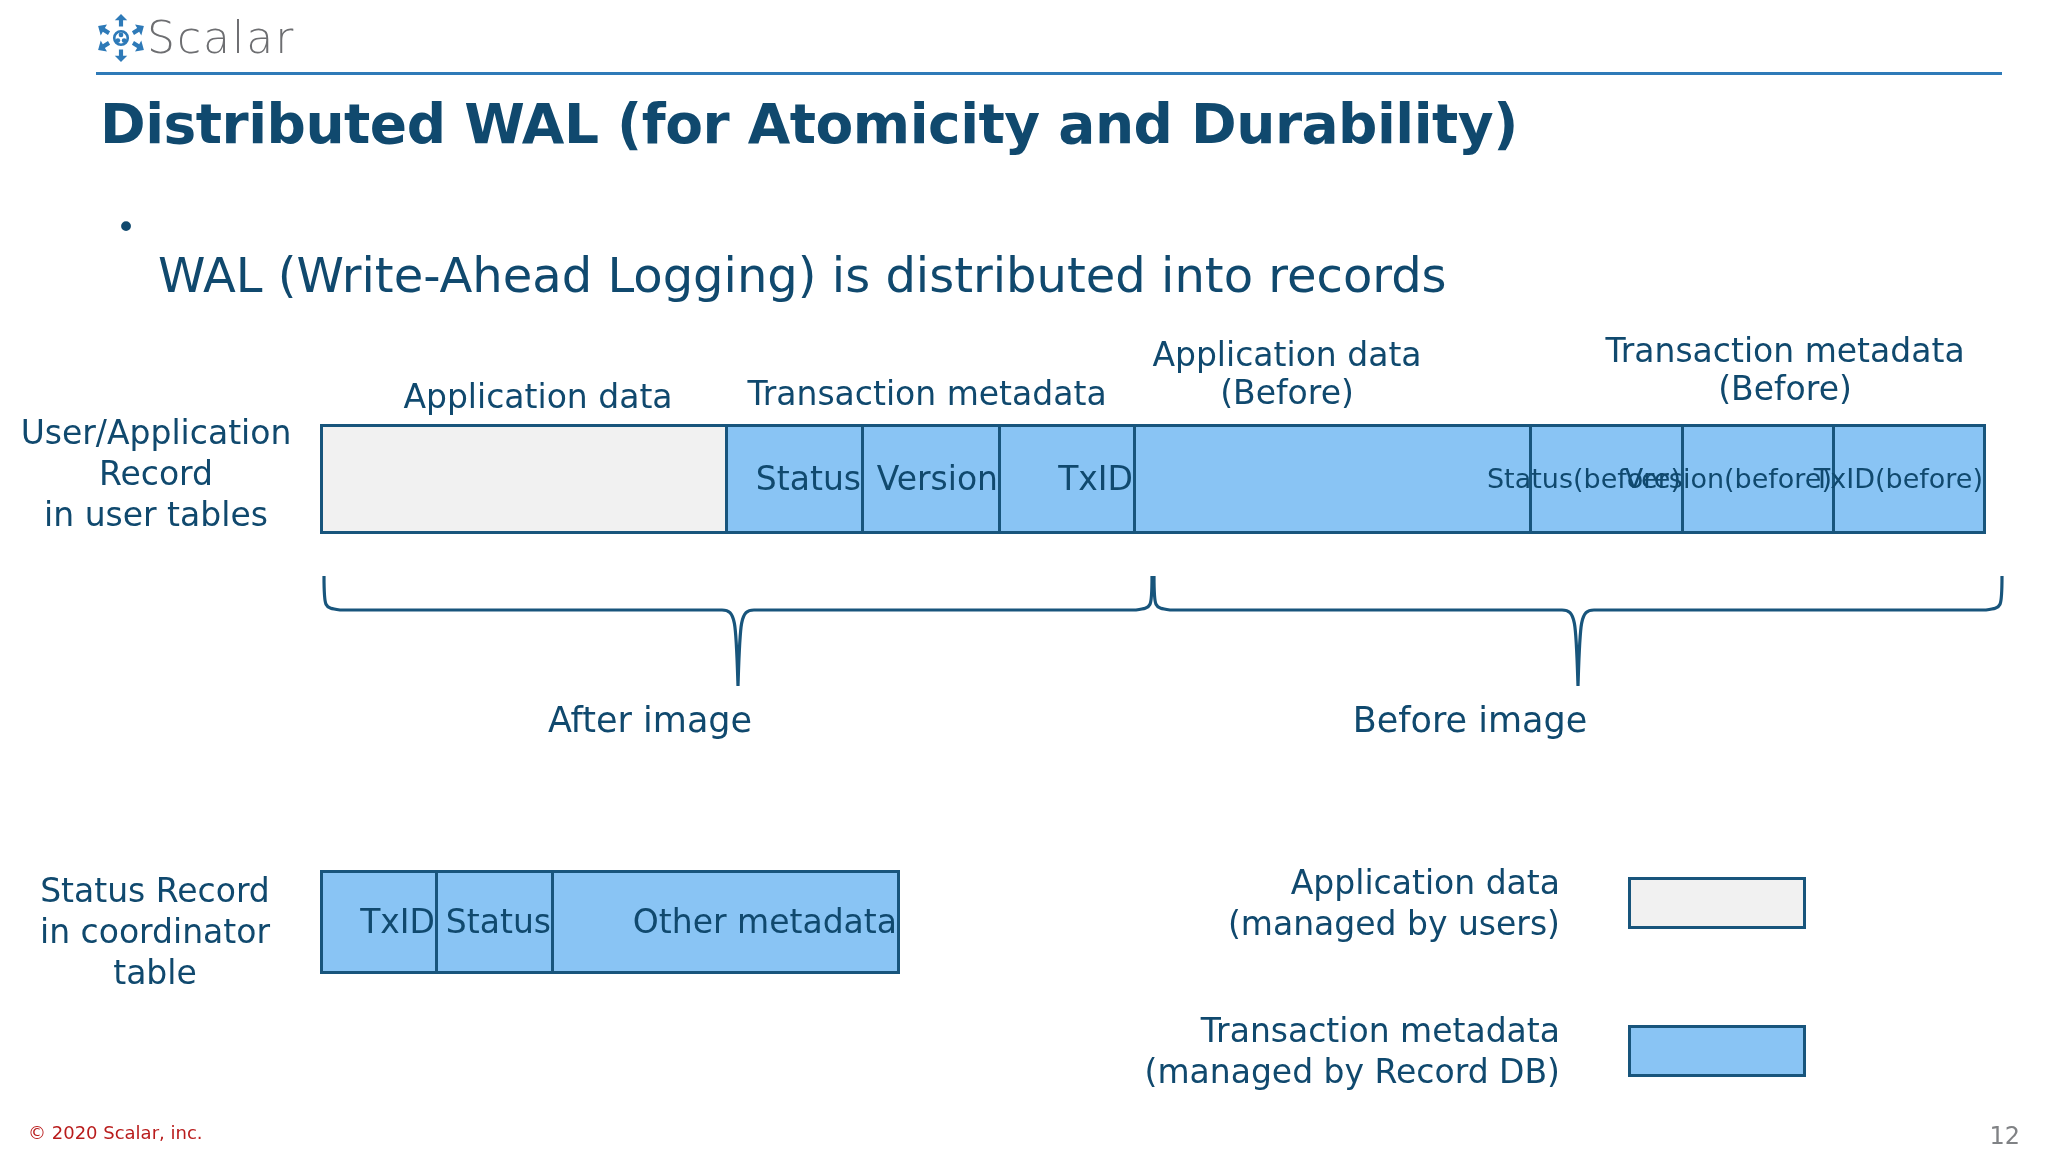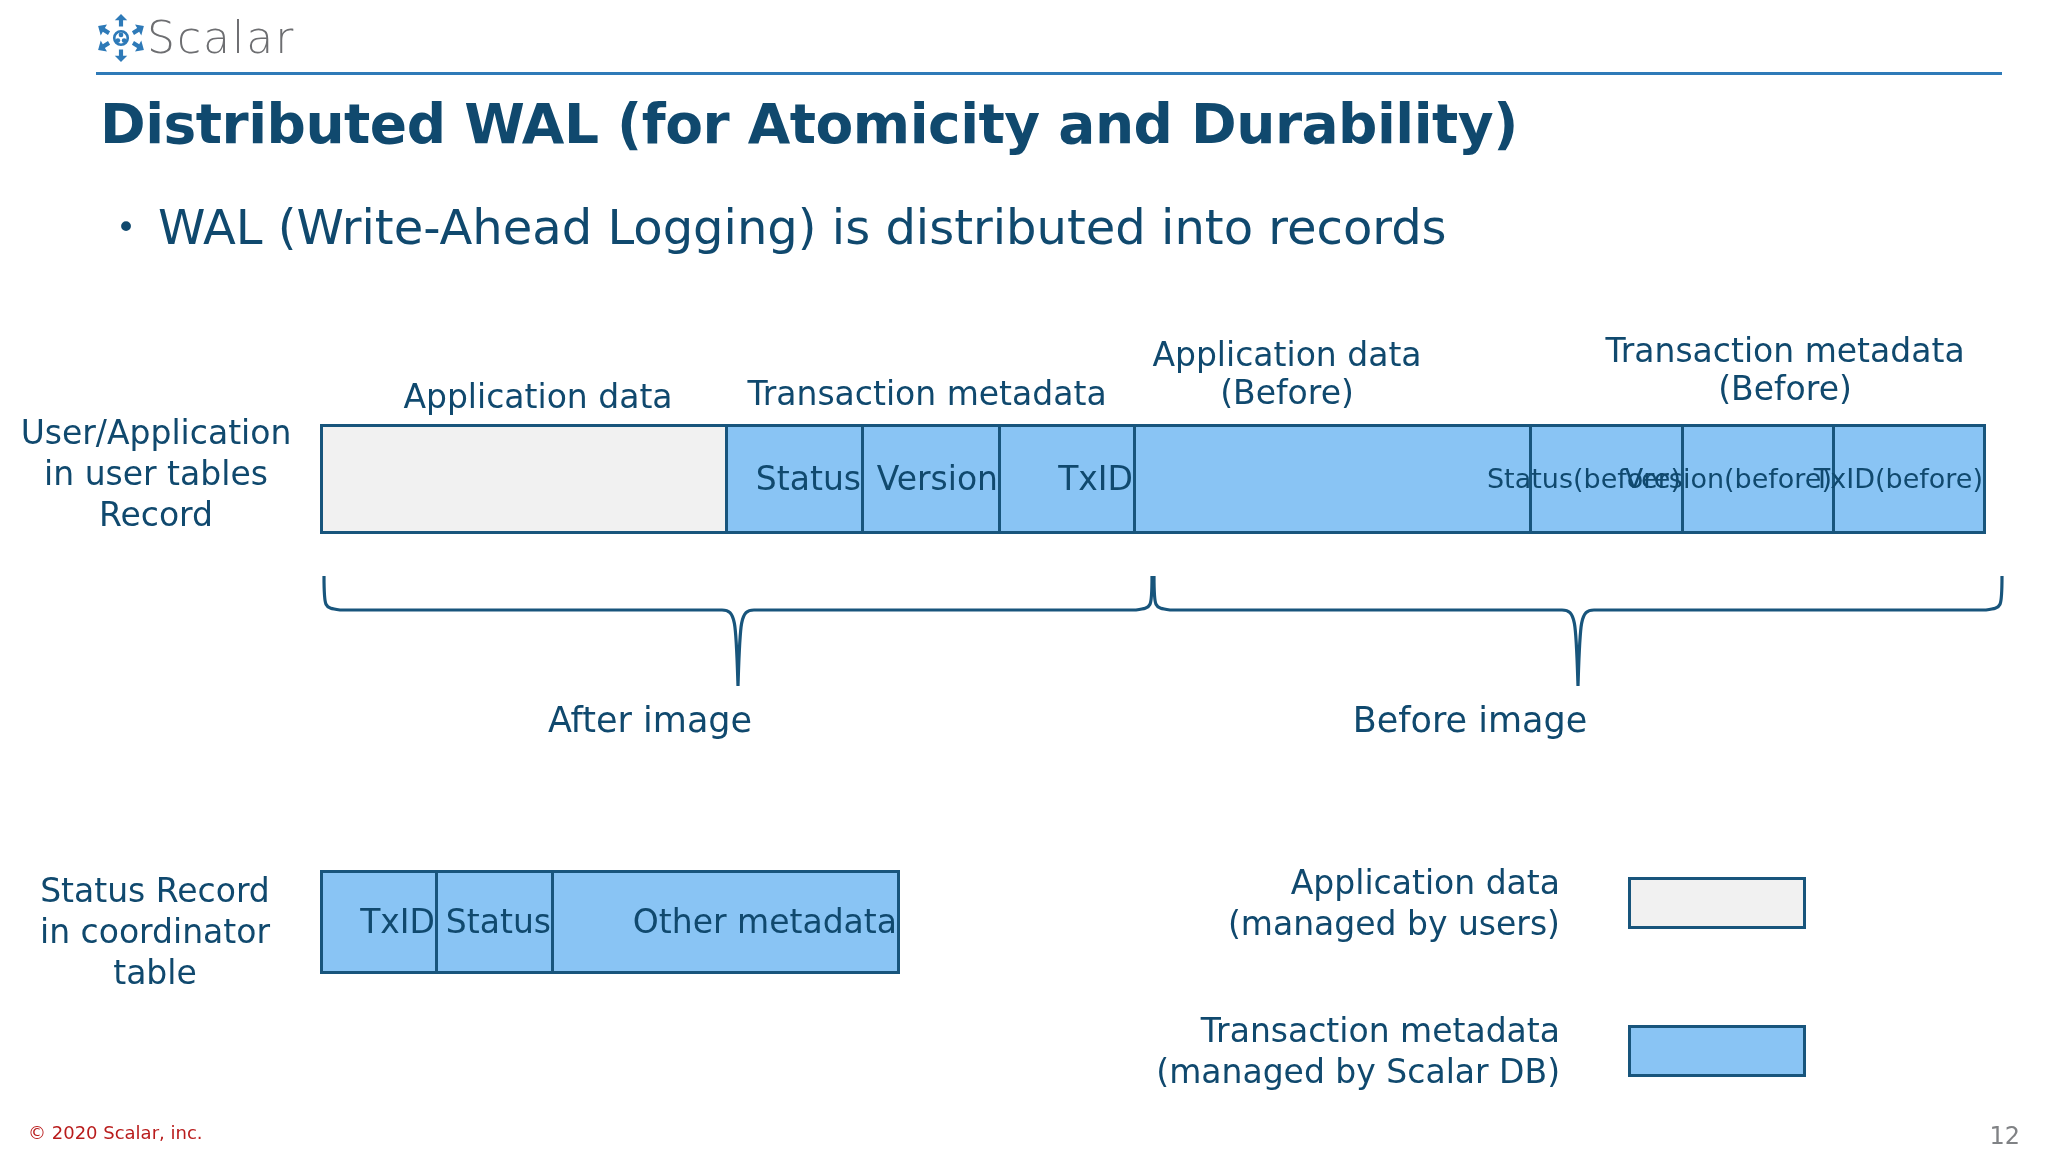--- a/index.html
+++ b/index.html
@@ -31,21 +31,21 @@
     letter-spacing:-0.5px;
   }
 
   .bullet-row{
     position:absolute;left:116px;top:196px;width:1860px;
     display:flex;align-items:flex-start;gap:22px;
     color:#10496e;font-size:48px;
     font-family:"DejaVu Sans", sans-serif;
   }
   .bullet-dot{font-size:34px;line-height:62px;}
-  .bullet-text{line-height:62px;}
+  .bullet-text{line-height:62px;margin-top:48px;}
 
   
   .rec-left-label{
     position:absolute;left:0px;top:412px;width:312px;
     text-align:center;color:#10496e;font-size:33px;line-height:41px;
     font-family:"DejaVu Sans", sans-serif;
   }
 
   .bar{
     position:absolute;left:320px;top:424px;width:1680px;height:110px;
@@ -151,22 +151,22 @@
 
   <div class="slide-title">Distributed WAL (for Atomicity and Durability)</div>
 
   <div class="bullet-row">
     <span class="bullet-dot">•</span>
     <span class="bullet-text">WAL (Write-Ahead Logging) is distributed into records</span>
   </div>
 
   <div class="rec-left-label">
     <div>User/Application</div>
+    <div>Record</div>
     <div>in user tables</div>
-    <div>Record</div>
   </div>
 
   <div class="bar-label" id="lbl-app-data">Application data</div>
   <div class="bar-label" id="lbl-tx-meta">Transaction metadata</div>
   <div class="bar-label" id="lbl-app-before">
     <div>Application data</div>
     <div>(Before)</div>
   </div>
   <div class="bar-label" id="lbl-tx-before">
     <div>Transaction metadata</div>
@@ -238,21 +238,21 @@
   <div class="legend-item" id="legend-1">
     <div class="legend-text">
       <div>Application data</div>
       <div>(managed by users)</div>
     </div>
     <div class="legend-swatch sw-app"></div>
   </div>
   <div class="legend-item" id="legend-2">
     <div class="legend-text">
       <div>Transaction metadata</div>
-      <div>(managed by Scalar DB)</div>
+      <div>(managed by Record DB)</div>
     </div>
     <div class="legend-swatch sw-meta"></div>
   </div>
 
   <div class="footer-left">© 2020 Scalar, inc.</div>
   <div class="footer-right">12</div>
 
 </div>
 
 </body></html>

